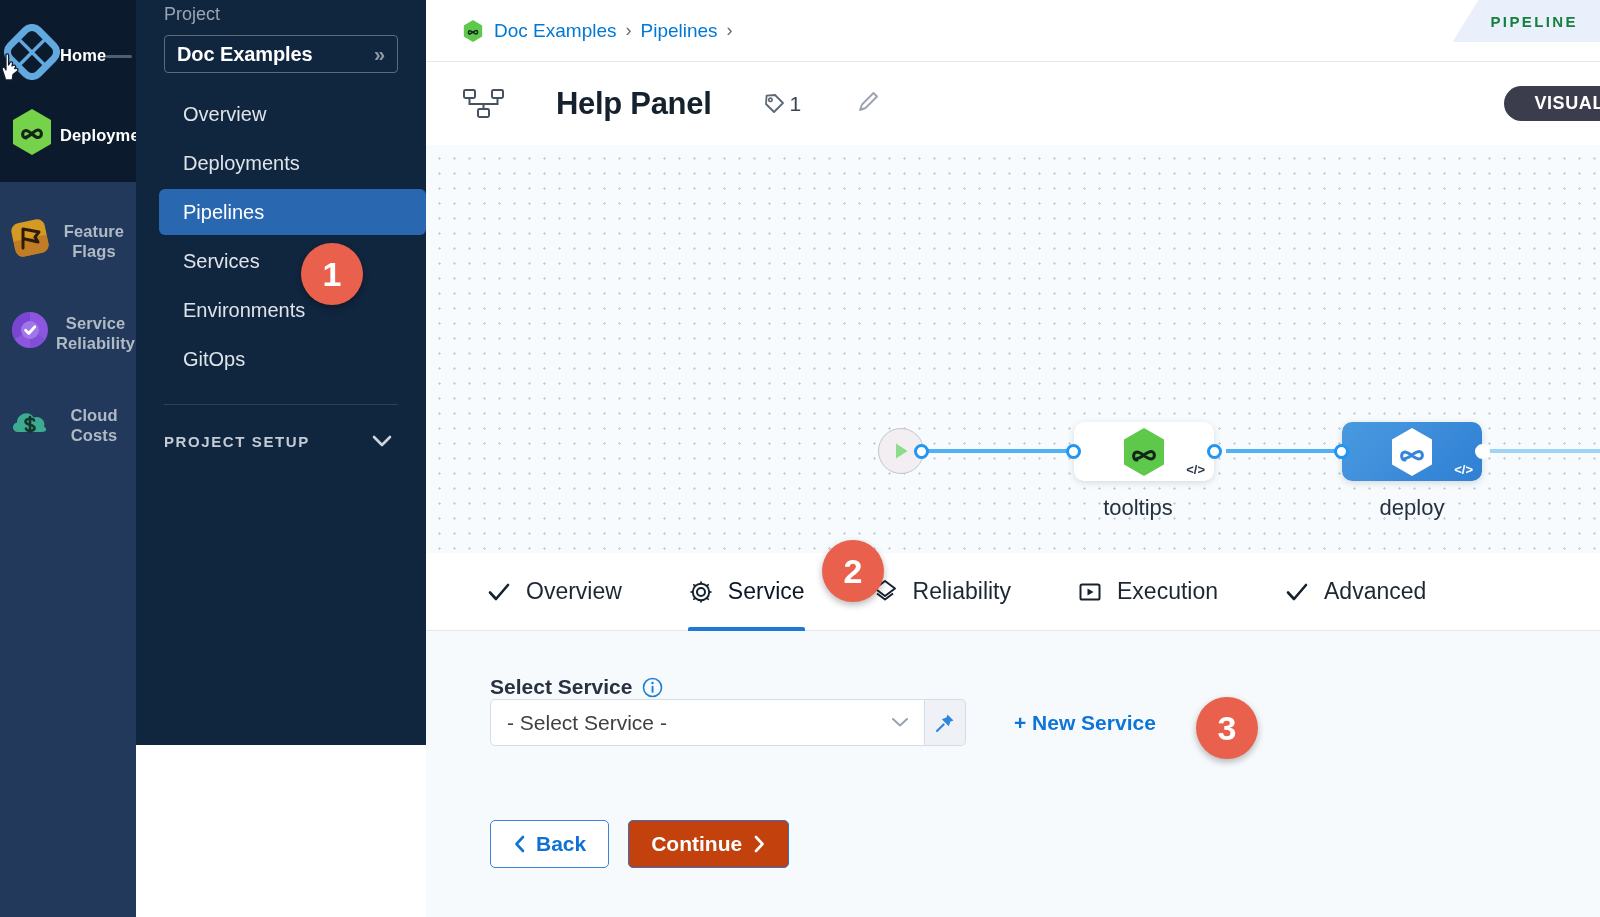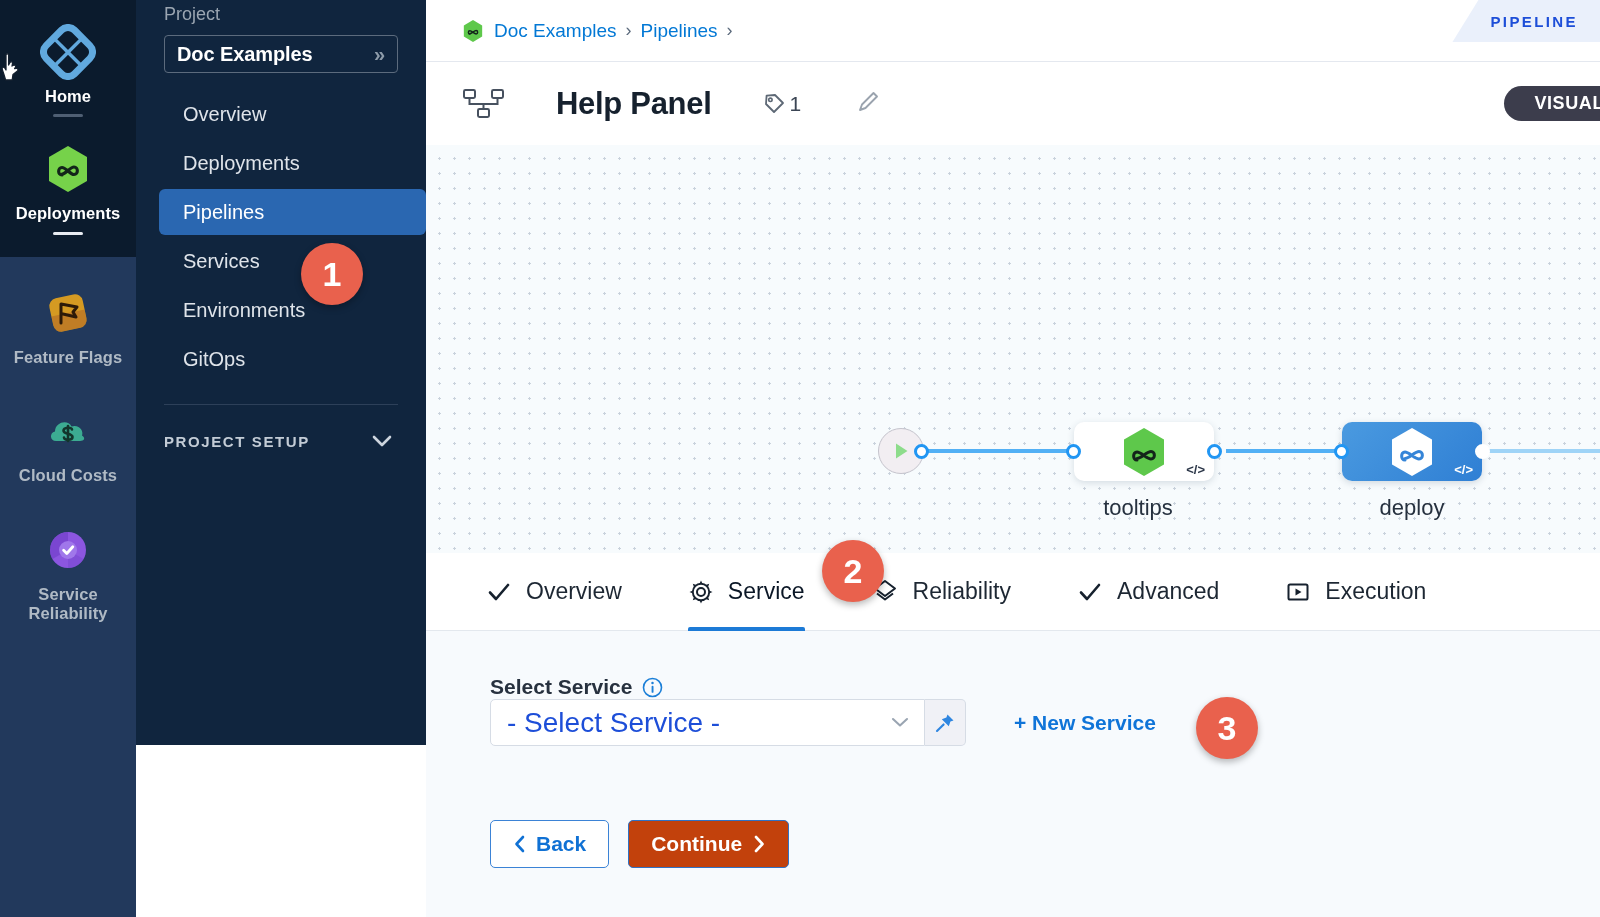--- a/index.html
+++ b/index.html
@@ -19,21 +19,21 @@
     flex: 0 0 136px;
     position: relative;
     overflow: hidden;
   }
   .rail-top-block {
     background: #0b1b2d;
     padding-top: 8px;
     padding-bottom: 14px;
   }
   .rail-item {
-    display: flex; flex-direction: column; align-items: center;
+    display: flex; flex-direction: row; align-items: center;
     padding: 16px 4px 8px 4px;
     cursor: pointer;
     position: relative;
   }
   .rail-item .rail-icon { width: 56px; height: 56px; display: flex; align-items: center; justify-content: center; }
   .rail-item .rail-label {
     margin-top: 7px;
     font-size: 16.5px;
     font-weight: bold;
     line-height: 1.18;
@@ -107,21 +107,21 @@
   }
   .bc-logo { width: 22px; height: 24px; margin-right: 10px; display: block; }
   .bc-link { color: #0278d5; font-size: 19px; cursor: pointer; }
   .bc-sep { color: #5b6a7c; font-size: 18px; margin: 0 9px; }
 
   .ribbon {
     position: absolute; right: 0; top: 0; height: 42px;
     background: #eaf0fb;
     display: flex; align-items: center;
     padding: 0 22px 0 38px;
-    color: #1d4ed8; font-size: 15px; font-weight: bold; letter-spacing: 2.4px;
+    color: #15803d; font-size: 15px; font-weight: bold; letter-spacing: 2.4px;
     clip-path: polygon(26px 0, 100% 0, 100% 100%, 0 100%);
   }
 
   .title-bar {
     height: 83px; display: flex; align-items: center; padding-left: 36px; background: #ffffff; position: relative; gap: 32px;
   }
   .title-icon { width: 44px; height: 34px; margin-right: 18px; }
   .page-title { font-size: 31px; font-weight: bold; color: #16212e; letter-spacing: -.3px; }
   .tag-wrap { display: flex; align-items: center; margin-left: 18px; cursor: pointer; }
   .tag-count { font-size: 21px; color: #3b4554; margin-left: 4px; }
@@ -192,21 +192,21 @@
   .form-area { flex: 1 1 auto; background: #f7fafd; padding: 44px 0 0 64px; position: relative; }
   .field-label { display: flex; align-items: center; font-size: 21px; color: #27313f; font-weight: bold; }
   .info-ic { margin-left: 10px; display: flex; }
   .select-row { display: flex; align-items: flex-start; }
   .select-box {
     width: 435px; height: 47px; background: #ffffff;
     border: 1px solid #d6dce5; border-radius: 5px 0 0 5px;
     display: flex; align-items: center; justify-content: space-between;
     padding: 0 14px 0 16px; cursor: pointer;
   }
-  .select-box .sv { color: #1d4ed8; font-size: 28px; }
+  .select-box .sv { color: #404040; font-size: 21px; }
   .pin-box {
     width: 41px; height: 47px; background: #f0f1f6;
     border: 1px solid #d6dce5; border-left: none; border-radius: 0 5px 5px 0;
     display: flex; align-items: center; justify-content: center; cursor: pointer;
   }
   .new-service {
     margin-left: 48px; color: #0f74d8; font-size: 21px; font-weight: bold;
     cursor: pointer; line-height: 47px;
   }
   .btn-row { display: flex; margin-top: 74px; }
@@ -276,39 +276,39 @@
           <rect x="9" y="9" width="34" height="34" rx="8" transform="rotate(-12 26 26)" fill="#a65c2a" opacity=".45" clip-path="inset(50% 0 0 0)"></rect>
           <path d="M19 36 L19 17 L35 20 L31 25 L34 30 L21 27" fill="none" stroke="#2d1a08" stroke-width="3" stroke-linejoin="round" stroke-linecap="round"></path>
         </svg>
       </span>
       <span class="rail-label">Feature Flags</span>
     </div>
 
     <div class="rail-item" style="padding-top:28px;">
       <span class="rail-icon">
         <svg width="52" height="52" viewBox="0 0 52 52">
-          <path d="M14 36 C8 36 7 28 13 26.5 C13 17 26 14 29.5 21.5 C37 19 42 26 40 30.5 C44 33 42 36 38 36 Z" fill="#3cab92"></path>
-          <path d="M26 21 L26 36" stroke="#13352c" stroke-width="2.6" stroke-linecap="round"></path>
-          <path d="M30 24.5 C30 22 21.5 22 21.5 25.8 C21.5 29.4 30.5 28.2 30.5 32 C30.5 35.4 22 35.6 22 32.5" fill="none" stroke="#13352c" stroke-width="2.6" stroke-linecap="round"></path>
-        </svg>
-      </span>
-      <span class="rail-label">Cloud Costs</span>
-    </div>
-
-    <div class="rail-item" style="padding-top:28px;">
-      <span class="rail-icon">
-        <svg width="52" height="52" viewBox="0 0 52 52">
           <circle cx="26" cy="26" r="18" fill="#8c56e0"></circle>
           <path d="M26 8 L26 26 L10.5 35 A18 18 0 0 1 26 8 Z" fill="#6b3bc4" opacity=".55"></path>
           <path d="M26 26 L41.5 35 A18 18 0 0 1 26 44 Z" fill="#6b3bc4" opacity=".3"></path>
           <circle cx="26" cy="26" r="9" fill="#a077ea"></circle>
           <path d="M21.6 26.3 L24.8 29.5 L30.8 22.8" fill="none" stroke="#ffffff" stroke-width="2.8" stroke-linecap="round" stroke-linejoin="round"></path>
         </svg>
       </span>
       <span class="rail-label">Service Reliability</span>
+    </div>
+
+    <div class="rail-item" style="padding-top:28px;">
+      <span class="rail-icon">
+        <svg width="52" height="52" viewBox="0 0 52 52">
+          <path d="M14 36 C8 36 7 28 13 26.5 C13 17 26 14 29.5 21.5 C37 19 42 26 40 30.5 C44 33 42 36 38 36 Z" fill="#3cab92"></path>
+          <path d="M26 21 L26 36" stroke="#13352c" stroke-width="2.6" stroke-linecap="round"></path>
+          <path d="M30 24.5 C30 22 21.5 22 21.5 25.8 C21.5 29.4 30.5 28.2 30.5 32 C30.5 35.4 22 35.6 22 32.5" fill="none" stroke="#13352c" stroke-width="2.6" stroke-linecap="round"></path>
+        </svg>
+      </span>
+      <span class="rail-label">Cloud Costs</span>
     </div>
   </div>
 
   <div class="side-nav">
     <div class="side-label">Project</div>
 
     <div class="project-select">
       <span class="pname">Doc Examples</span>
       <span class="chev">»</span>
     </div>
@@ -462,34 +462,34 @@
             <path d="M14 3 L24 10.5 L14 18 L4 10.5 Z" fill="none" stroke="#16212e" stroke-width="2" stroke-linejoin="round"></path>
             <path d="M6 15.5 L14 21.5 L22 15.5" fill="none" stroke="#16212e" stroke-width="2" stroke-linejoin="round"></path>
           </svg>
         </span>
         <span>Reliability</span>
       </div>
 
       <div class="tab">
         <span class="tico">
           <svg width="26" height="26" viewBox="0 0 26 26">
-              <path d="M4 13.5 L10 20 L22 6" fill="none" stroke="#16212e" stroke-width="2.6" stroke-linecap="round" stroke-linejoin="round"></path>
-            </svg>
-        </span>
-        <span>Advanced</span>
+            <rect x="3.5" y="5.5" width="19" height="15" rx="1.6" fill="none" stroke="#16212e" stroke-width="2"></rect>
+            <path d="M10.5 9.5 L16.5 13 L10.5 16.5 Z" fill="#16212e"></path>
+          </svg>
+        </span>
+        <span>Execution</span>
       </div>
 
       <div class="tab">
         <span class="tico">
           <svg width="26" height="26" viewBox="0 0 26 26">
-            <rect x="3.5" y="5.5" width="19" height="15" rx="1.6" fill="none" stroke="#16212e" stroke-width="2"></rect>
-            <path d="M10.5 9.5 L16.5 13 L10.5 16.5 Z" fill="#16212e"></path>
-          </svg>
-        </span>
-        <span>Execution</span>
+              <path d="M4 13.5 L10 20 L22 6" fill="none" stroke="#16212e" stroke-width="2.6" stroke-linecap="round" stroke-linejoin="round"></path>
+            </svg>
+        </span>
+        <span>Advanced</span>
       </div>
     </div>
 
     <div class="form-area">
       <div class="field-label">
         <span>Select Service</span>
         <span class="info-ic">
           <svg width="21" height="21" viewBox="0 0 21 21">
             <circle cx="10.5" cy="10.5" r="9" fill="none" stroke="#1b7fd8" stroke-width="1.6"></circle>
             <circle cx="10.5" cy="6" r="1.25" fill="#1b7fd8"></circle>

